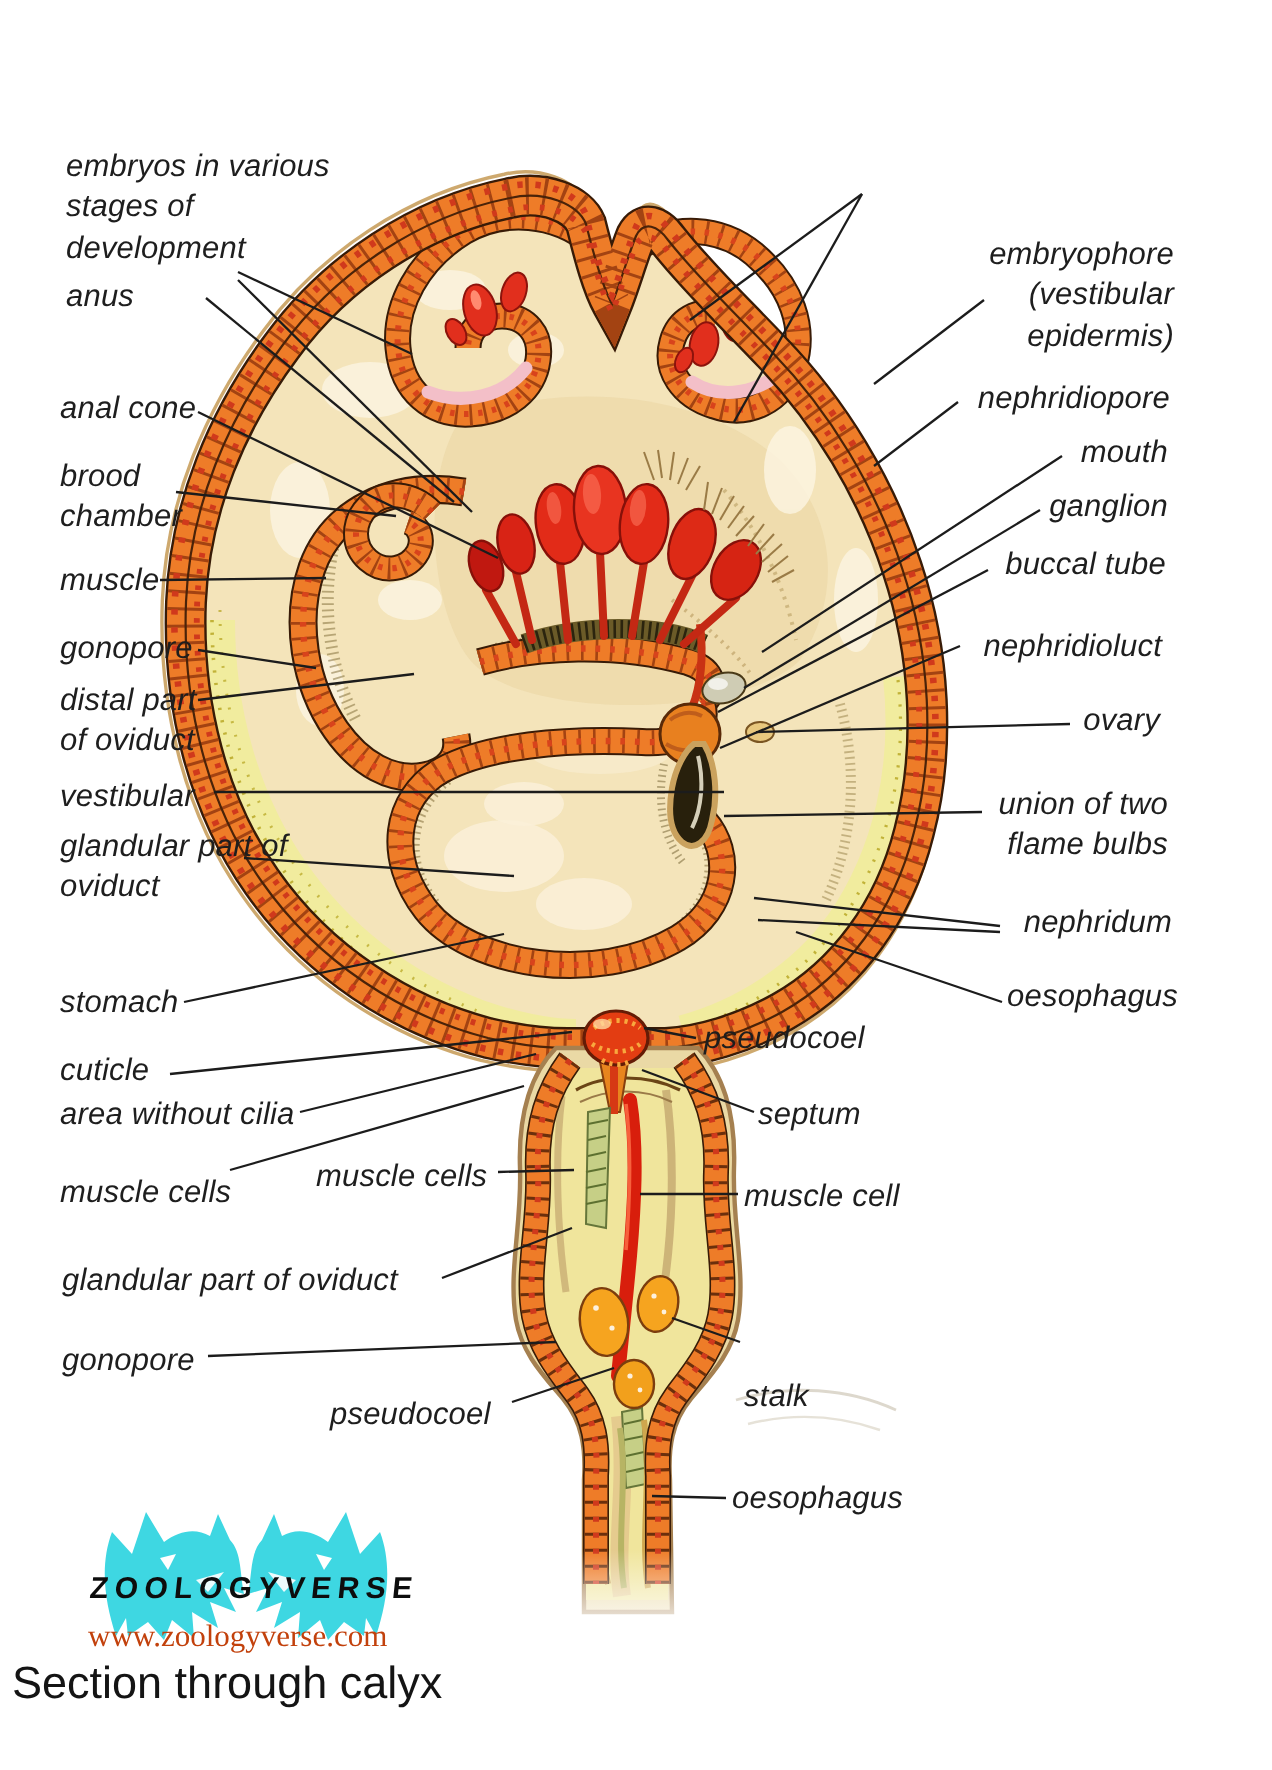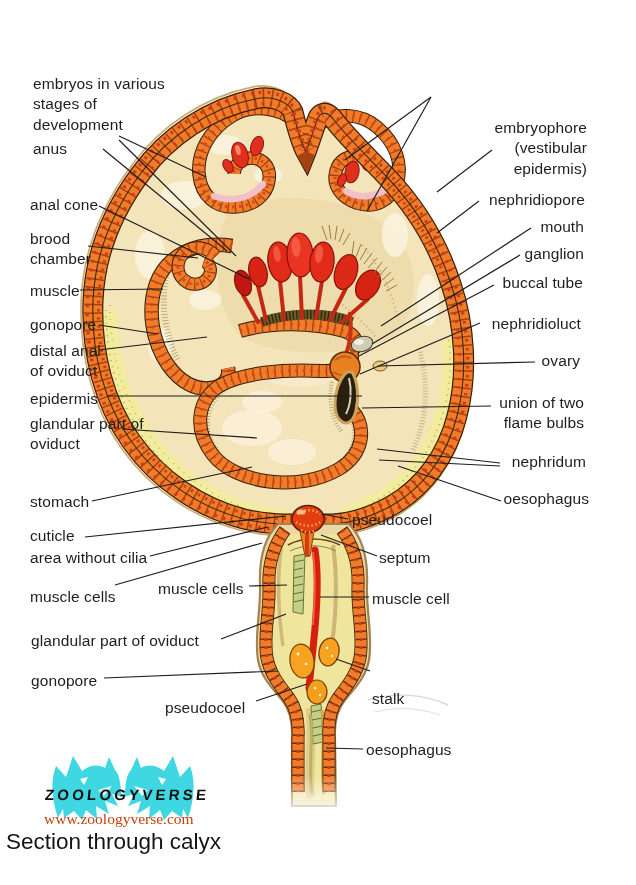--- a/index.html
+++ b/index.html
@@ -1,19 +1,19 @@
 <!DOCTYPE html>
 <html><head>
 <meta charset="utf-8">
 <style>
   html,body{margin:0;padding:0;background:#ffffff;}
   #canvas{position:relative;width:636px;height:885px;background:#ffffff;overflow:hidden;
           font-family:"Liberation Sans",sans-serif;}
   #art{position:absolute;left:0;top:0;}
-  #labels-layer{position:absolute;left:0;top:0;width:636px;height:885px;pointer-events:none;}
+  #labels-layer{position:absolute;left:0;top:0;width:636px;height:885px;pointer-events:none;font-style:italic;}
   .lbl{position:absolute;font-size:15.5px;line-height:1.32;color:#1e1e1e;white-space:pre-line;
        letter-spacing:.1px;}
   .lbl.r{text-align:right;}
   #leaders polyline{fill:none;stroke:#1c1c1c;stroke-width:1.15;}
   .brand-name{position:absolute;left:45px;top:786px;font-size:15px;font-weight:bold;
        letter-spacing:3.2px;color:#0d0d0d;transform:skewX(-6deg);}
   .brand-site{position:absolute;left:44px;top:810px;font-family:"Liberation Serif",serif;
        font-size:15.5px;color:#c2410c;}
   .caption{position:absolute;left:6px;top:829px;width:624px;
        font-size:22.5px;color:#141414;}
@@ -333,23 +333,23 @@
 <div id="labels-layer">
       <div class="lbl" style="left: 33px; top: 74px;">embryos in various
 stages of
 development</div>
       <div class="lbl" style="left: 33px; top: 139px;">anus</div>
       <div class="lbl" style="left: 30px; top: 195px;">anal cone</div>
       <div class="lbl" style="left: 30px; top: 229px;">brood
 chamber</div>
       <div class="lbl" style="left: 30px; top: 281px;">muscle</div>
       <div class="lbl" style="left: 30px; top: 315px;">gonopore</div>
-      <div class="lbl" style="left: 30px; top: 341px;">distal anal
+      <div class="lbl" style="left: 30px; top: 341px;">distal part
 of oviduct</div>
-      <div class="lbl" style="left: 30px; top: 389px;">epidermis</div>
+      <div class="lbl" style="left: 30px; top: 389px;">vestibular</div>
       <div class="lbl" style="left: 30px; top: 414px;">glandular part of
 oviduct</div>
       <div class="lbl" style="left: 30px; top: 492px;">stomach</div>
       <div class="lbl" style="left: 30px; top: 526px;">cuticle</div>
       <div class="lbl" style="left: 30px; top: 548px;">area without cilia</div>
       <div class="lbl" style="left: 30px; top: 587px;">muscle cells</div>
       <div class="lbl" style="left: 158px; top: 579px;">muscle cells</div>
       <div class="lbl" style="left: 31px; top: 631px;">glandular part of oviduct</div>
       <div class="lbl" style="left: 31px; top: 671px;">gonopore</div>
       <div class="lbl" style="left: 165px; top: 698px;">pseudocoel</div>

